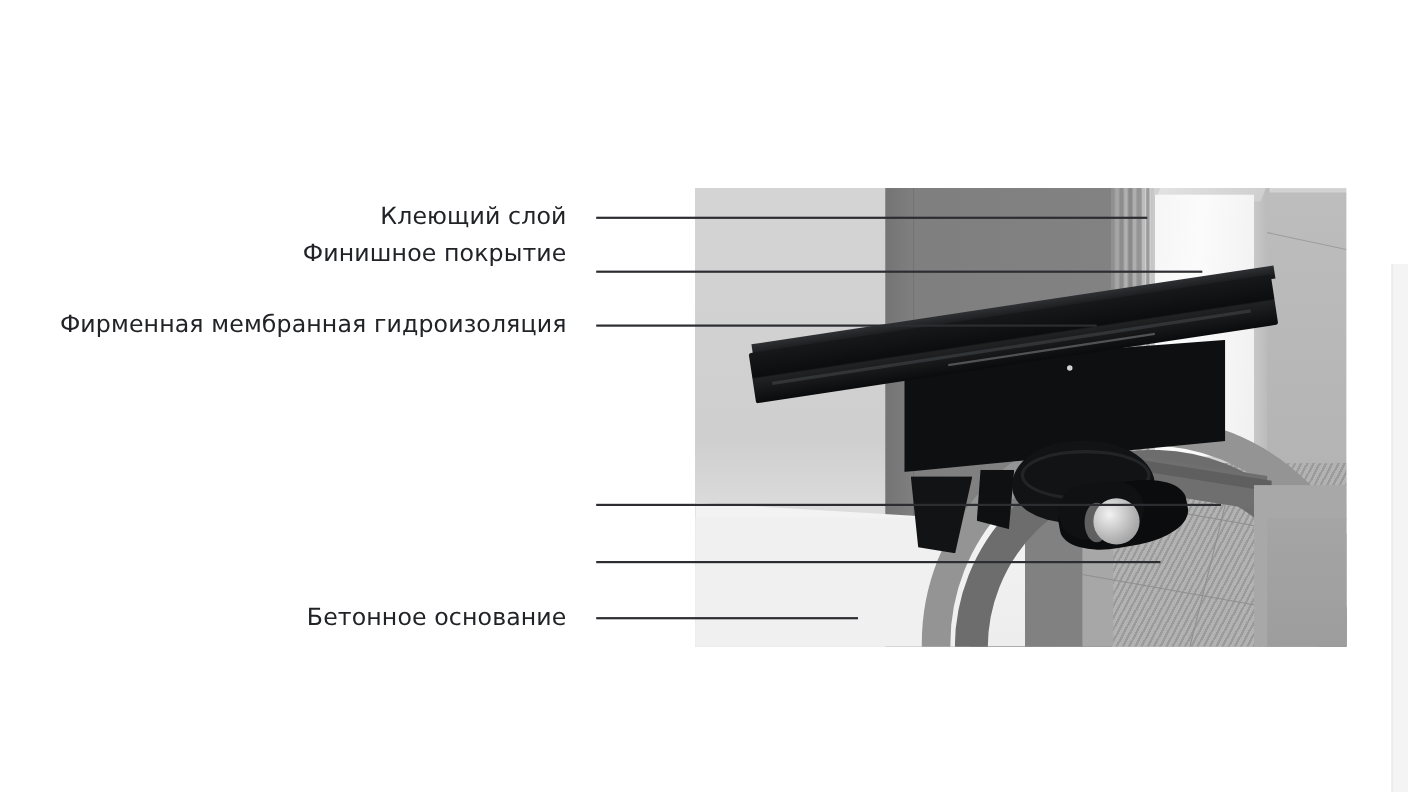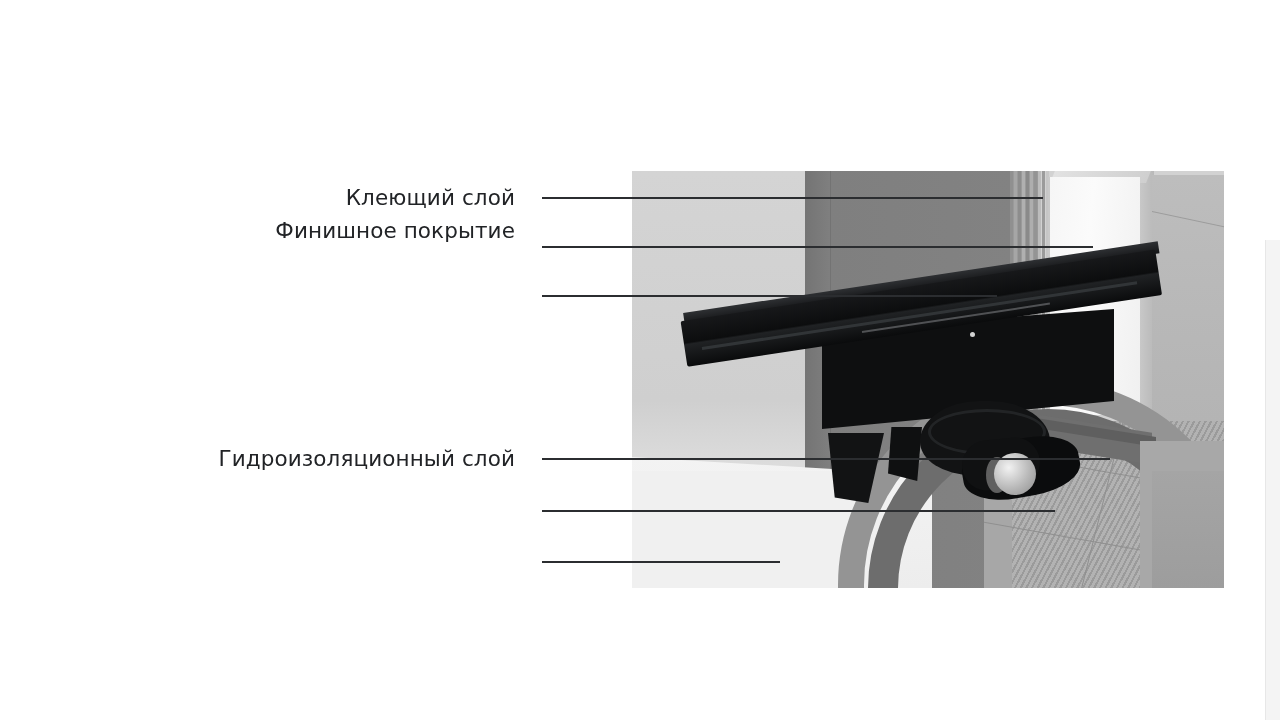--- a/index.html
+++ b/index.html
@@ -233,22 +233,23 @@
     <div class="channel-hi"></div>
     <div class="channel-dot"></div>
   </div>
 
   <div class="label" style="top:187px;">Клеющий слой</div>
   <div class="leader" style="left:542px;top:197px;width:501px;"></div>
 
   <div class="label" style="top:220px;">Финишное покрытие</div>
   <div class="leader" style="left:542px;top:246px;width:551px;"></div>
 
+  <div class="label" style="top:285px;">Фирменная мембранная гидроизоляция</div>
   <div class="leader" style="left:542px;top:295px;width:455px;"></div>
 
-  <div class="label" style="top:448px;">Гидроизоляционный слой</div>
   <div class="leader" style="left:542px;top:458px;width:568px;"></div>
 
   <div class="leader" style="left:542px;top:510px;width:513px;"></div>
 
+  <div class="label" style="top:551px;">Бетонное основание</div>
   <div class="leader" style="left:542px;top:561px;width:238px;"></div>
 
 </div>
 
 </body></html>

